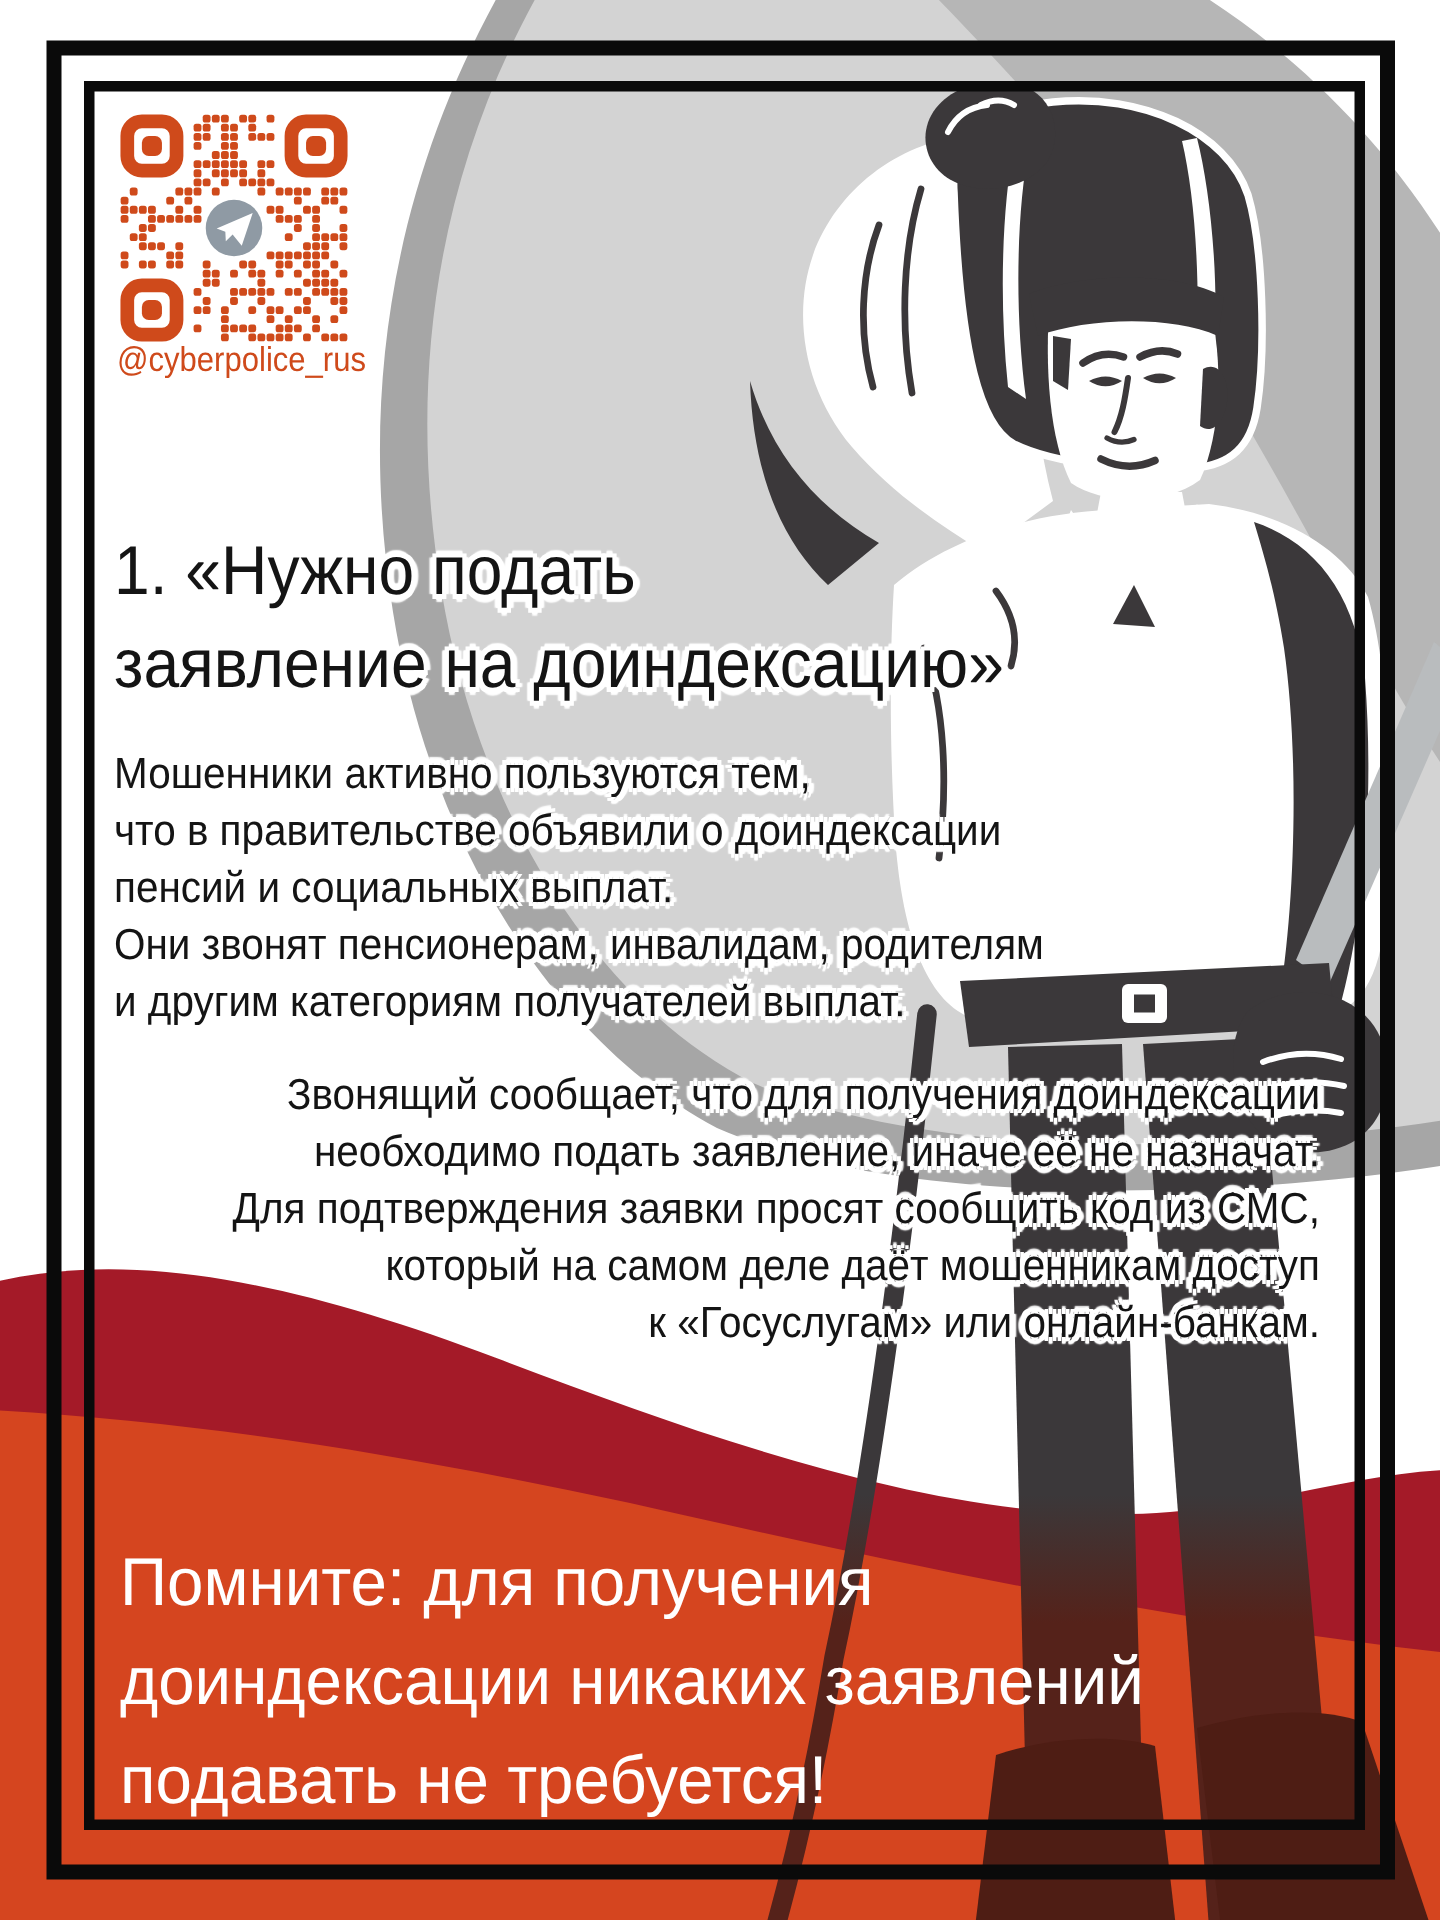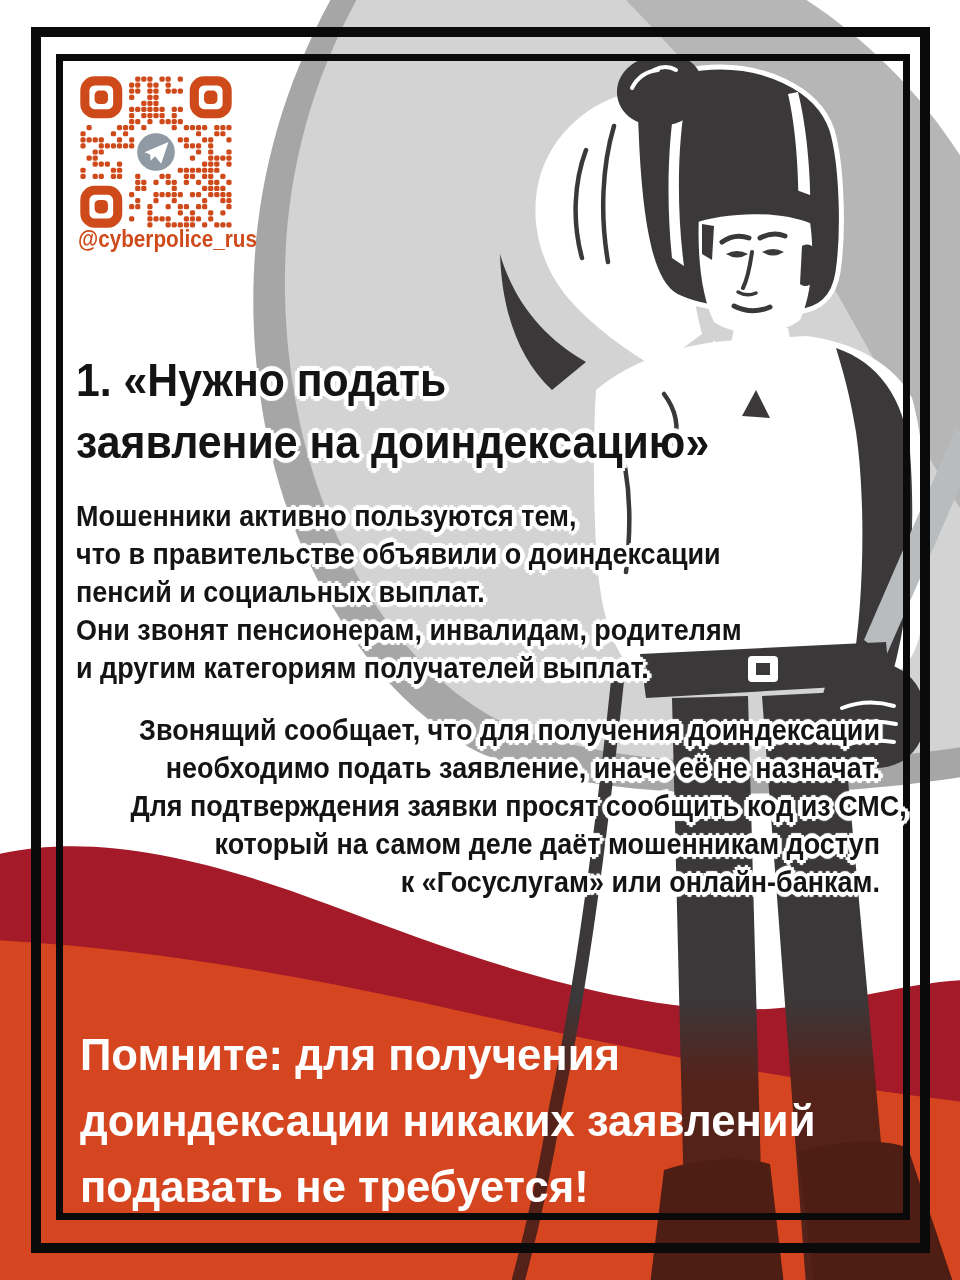--- a/index.html
+++ b/index.html
@@ -1,19 +1,19 @@
 <!DOCTYPE html>
 <html style="--qr-orange: #cf4a1b; --wave-orange: #d5451f; --wave-dark-red: #a41a28; --ink-black: #141414; --figure-charcoal: #3b383a; --blob-light-gray: #d3d3d3; --blob-mid-gray: #a6a6a6; --corner-gray: #b6b6b6; --rod-gray: #b9bcbe; --boot-maroon: #4e1d14; --telegram-blue-gray: #8f9aa4; --footer-white: #ffffff;"><head>
 <meta charset="utf-8">
 <style>
   html,body{margin:0;padding:0;background:#888;}
   .poster{
     position:relative;width:960px;height:1280px;margin:0 auto;
     background:#fff;overflow:hidden;
-    font-family:"Liberation Sans",sans-serif;font-weight:700;
+    font-family:"Liberation Sans",sans-serif;font-weight:400;
   }
   .poster *{box-sizing:border-box;}
   
   .artwork{position:absolute;left:0;top:0;width:960px;height:1280px;}
   .f-ink{fill:var(--figure-charcoal);}
   .f-white{fill:#ffffff;}
   .s-ink{stroke:var(--figure-charcoal);fill:none;stroke-linecap:round;}
   .s-white{stroke:#ffffff;fill:none;stroke-linecap:round;}
   .blob-mid{fill:var(--blob-mid-gray);}
   .blob-light{fill:var(--blob-light-gray);}

